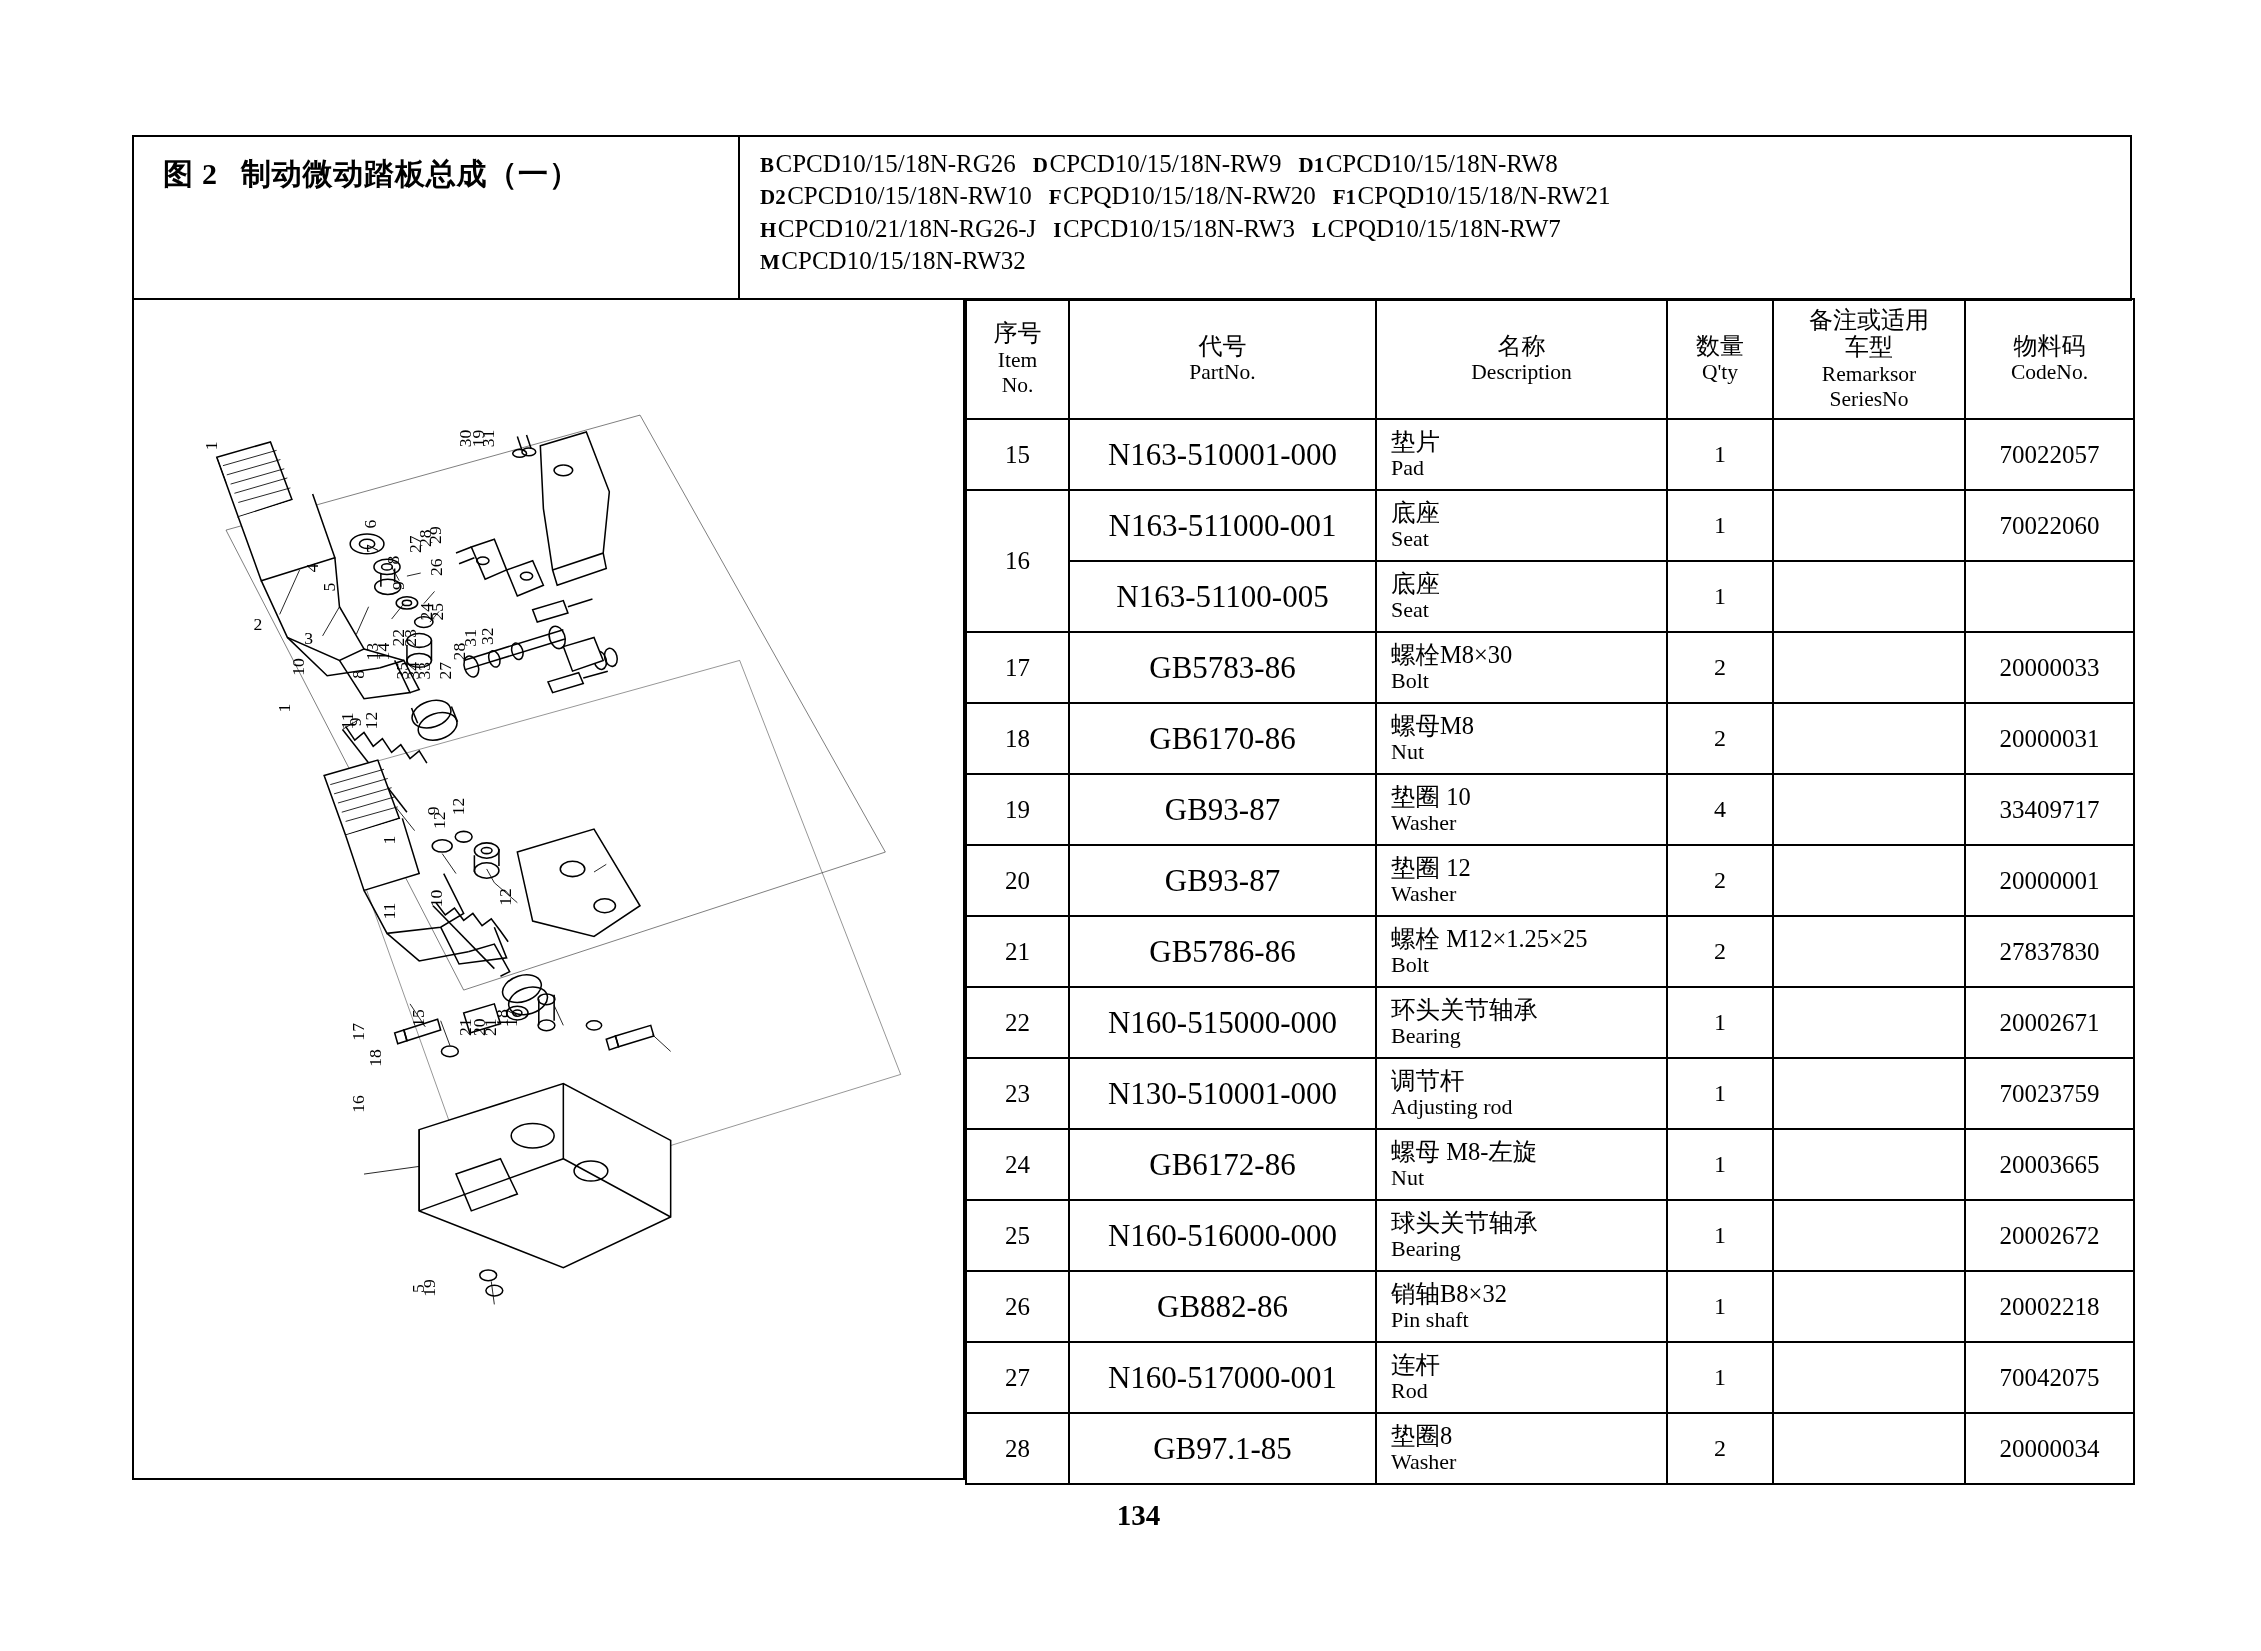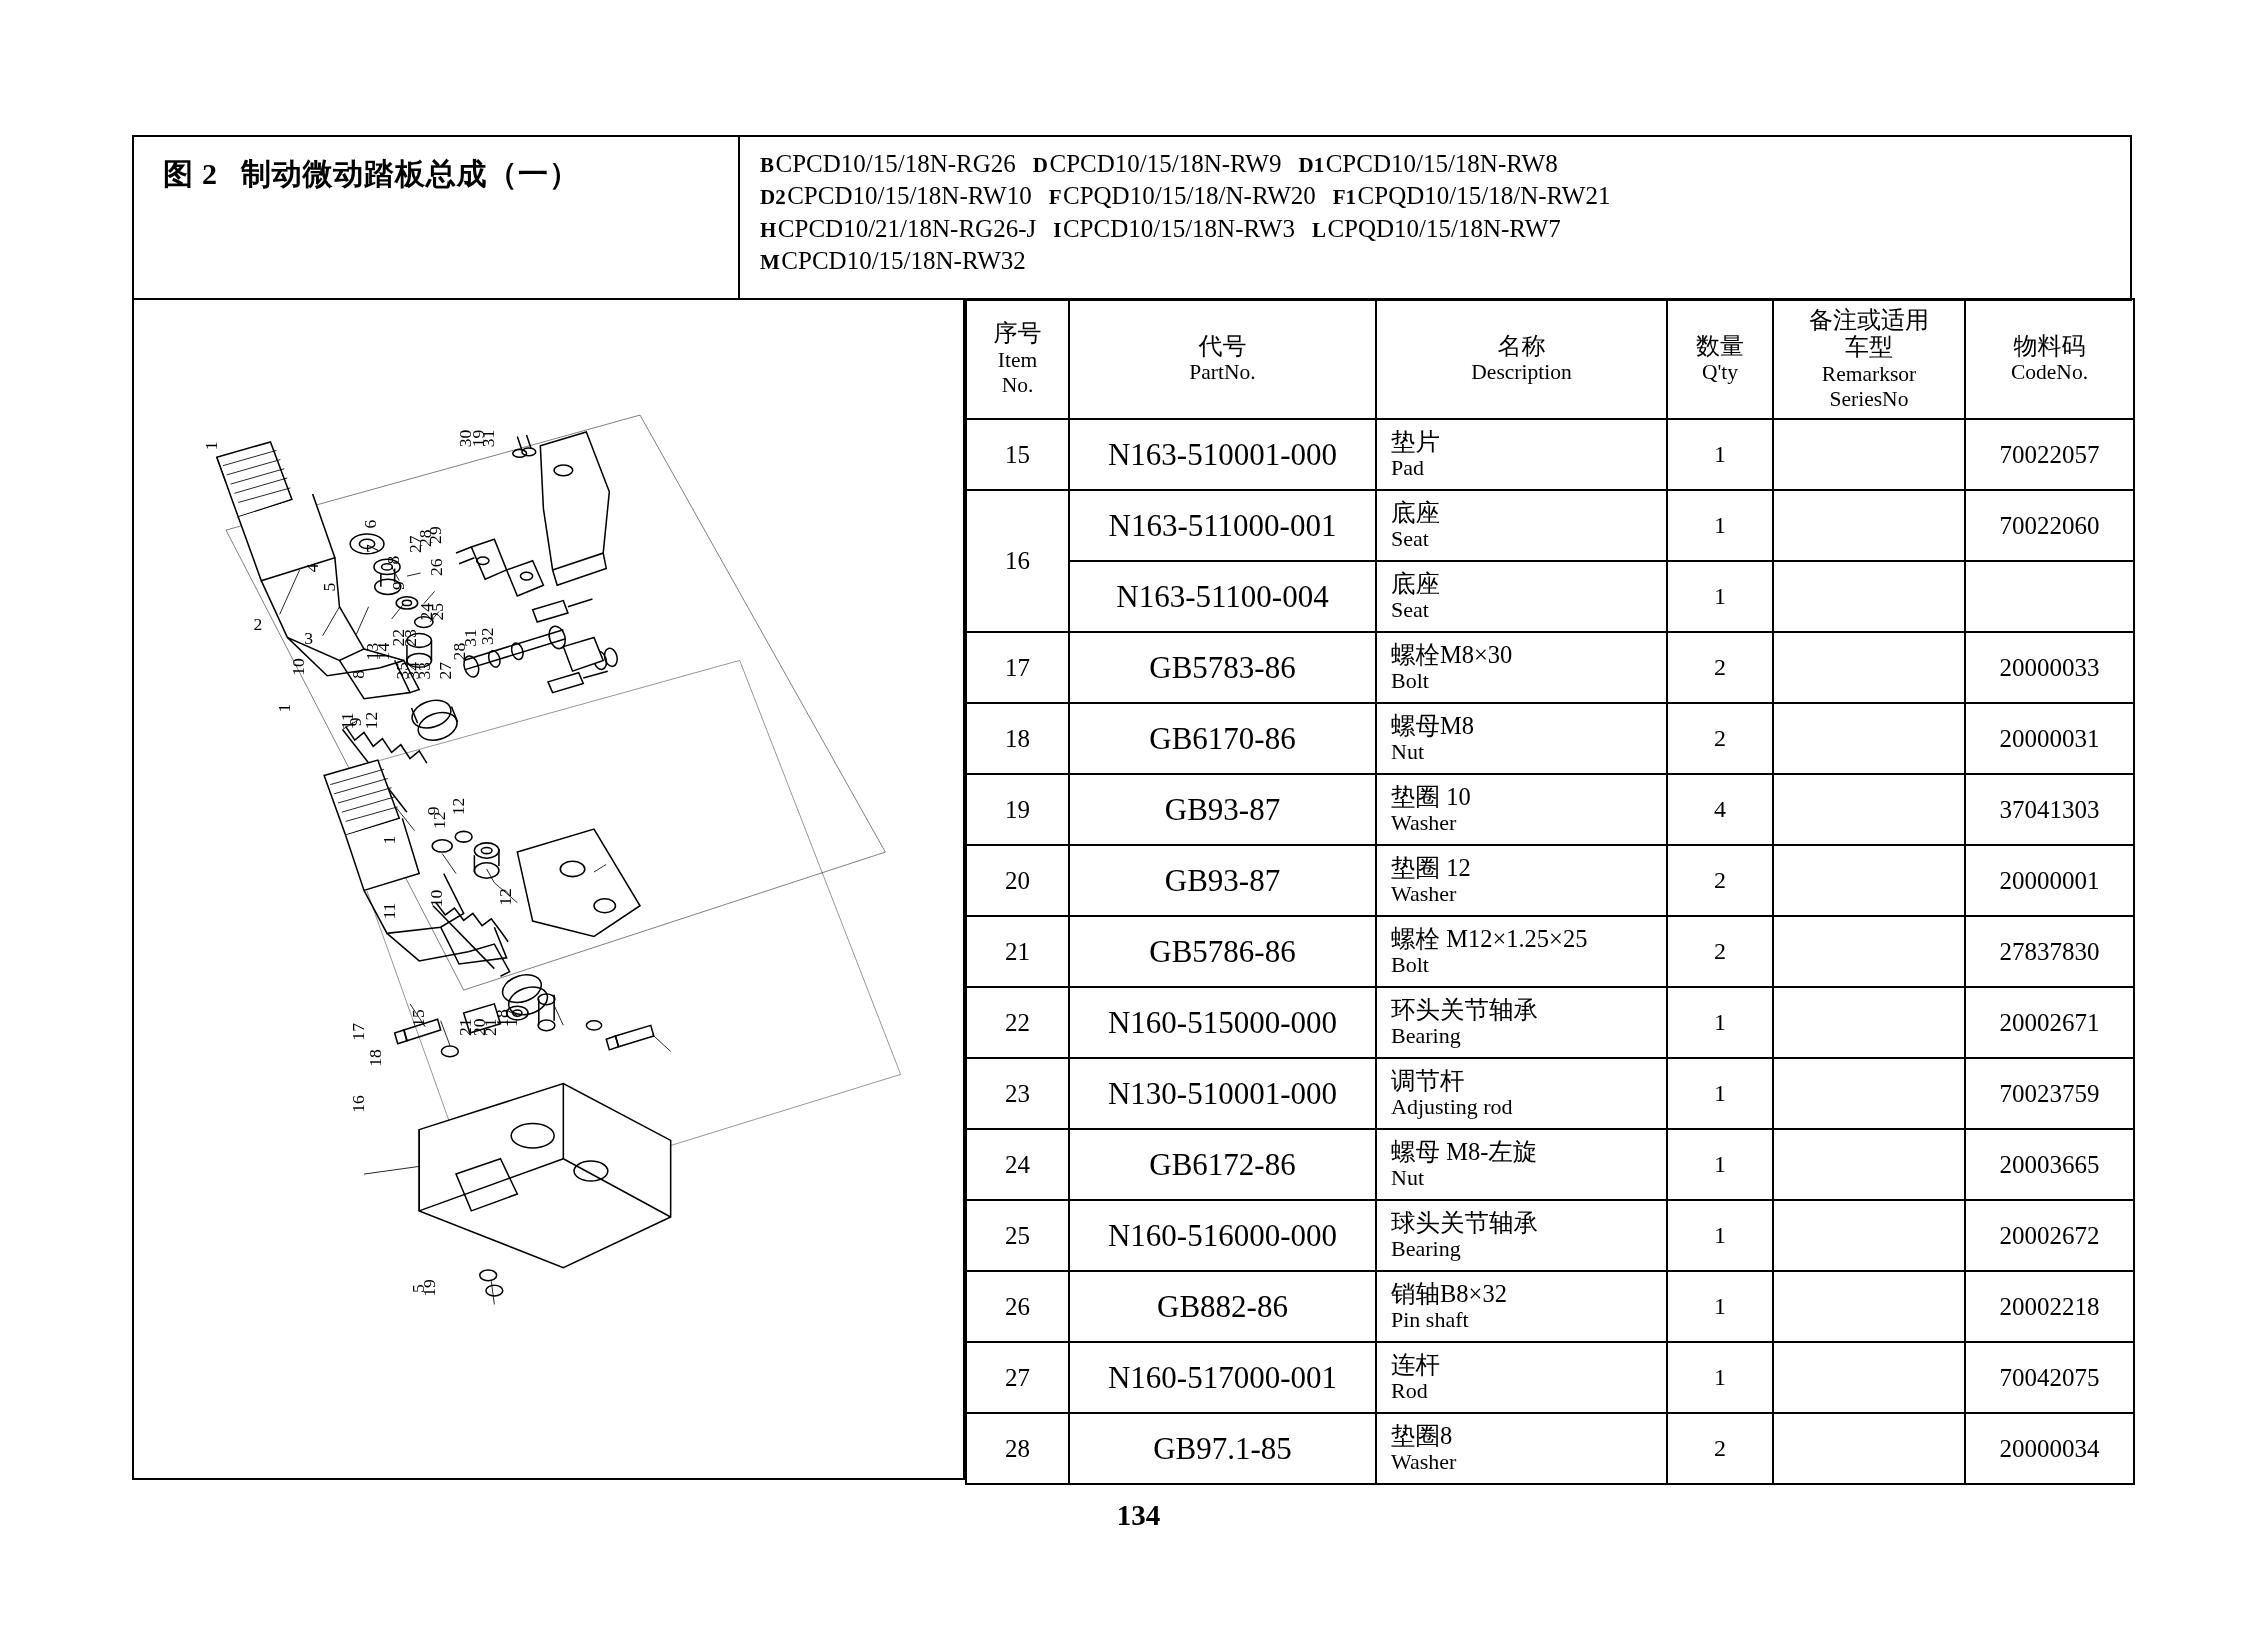--- a/index.html
+++ b/index.html
@@ -471,21 +471,21 @@
           <td class="desc">
             <span class="d-cn">底座</span>
             <span class="d-en">Seat</span>
           </td>
           <td class="qty">1</td>
           <td class="rem"></td>
           <td class="code">70022060</td>
         </tr>
 
         <tr class="row-h">
-          <td class="part">N163-51100-004</td>
+          <td class="part">N163-51100-005</td>
           <td class="desc">
             <span class="d-cn">底座</span>
             <span class="d-en">Seat</span>
           </td>
           <td class="qty">1</td>
           <td class="rem"></td>
           <td class="code"></td>
         </tr>
 
         <tr class="row-h">
@@ -512,21 +512,21 @@
         </tr>
         <tr class="row-h">
           <td class="item">19</td>
           <td class="part">GB93-87</td>
           <td class="desc">
             <span class="d-cn">垫圈 10</span>
             <span class="d-en">Washer</span>
           </td>
           <td class="qty">4</td>
           <td class="rem"></td>
-          <td class="code">37041303</td>
+          <td class="code">33409717</td>
         </tr>
         <tr class="row-h">
           <td class="item">20</td>
           <td class="part">GB93-87</td>
           <td class="desc">
             <span class="d-cn">垫圈 12</span>
             <span class="d-en">Washer</span>
           </td>
           <td class="qty">2</td>
           <td class="rem"></td>

